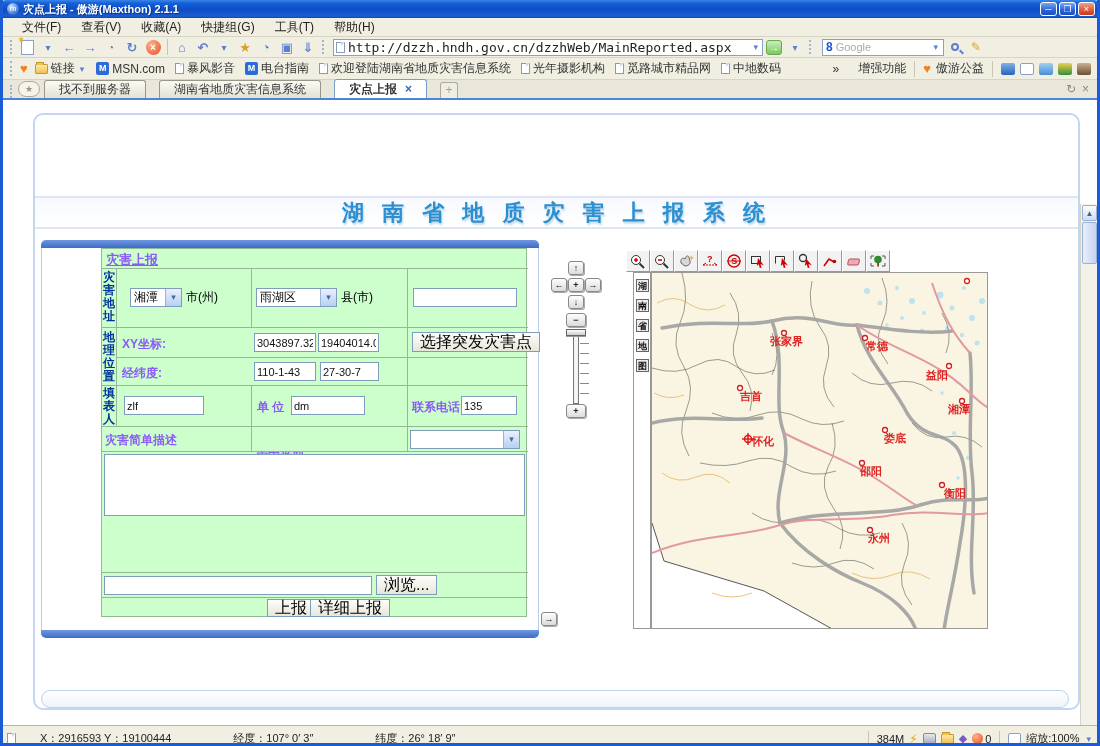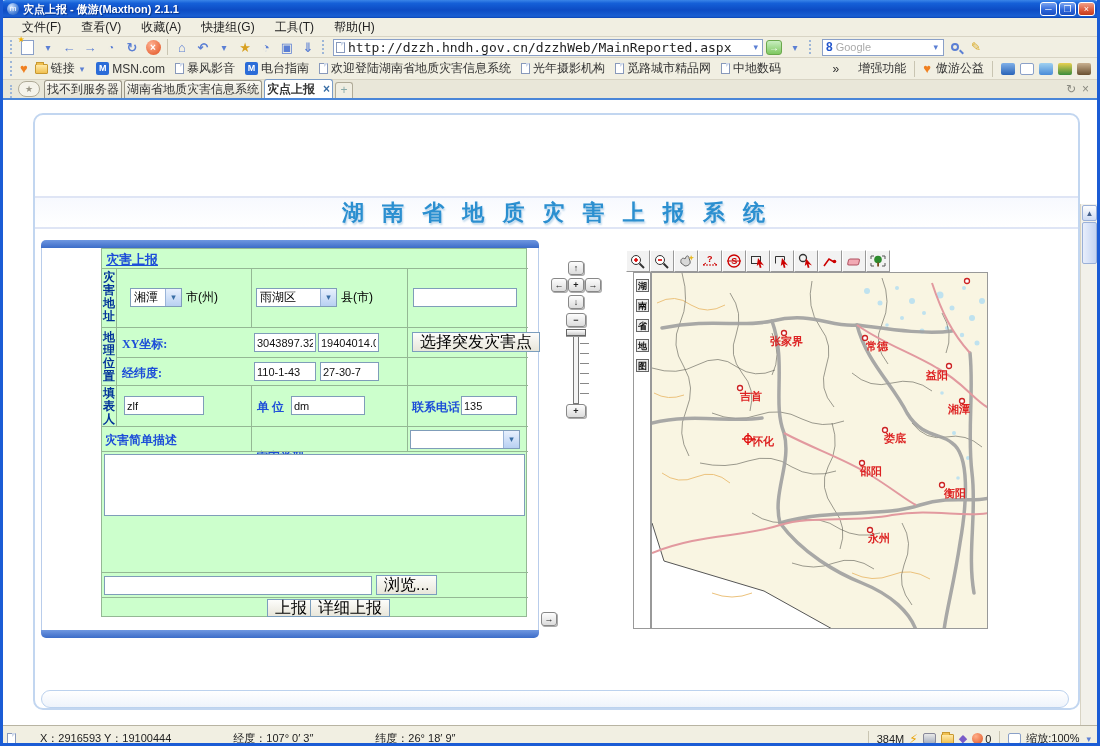--- a/index.html
+++ b/index.html
@@ -63,21 +63,21 @@
   .mlogo { width:13px; height:13px; background:#2b6cd8; color:#fff; font-weight:bold; font-size:9px; line-height:13px; text-align:center; border-radius:2px; }
   .bookright { margin-left:auto; display:flex; align-items:center; gap:5px; padding-right:6px; }
   .miniicon { width:14px; height:12px; border-radius:2px; }
 
   
   .tabbar { left:0; top:80px; width:1094px; height:20px; background:#e9e7d9; border-bottom:2px solid #4a86d8;
     display:flex; align-items:flex-end; padding-left:4px; }
   .starbtn { width:22px; height:16px; border:1px solid #b0ab98; border-radius:8px; background:#f5f3ea; color:#9a9687;
     font-size:9px; text-align:center; line-height:14px; margin:0 4px 1px 2px; }
   .tab { height:18px; border:1px solid #9a9687; border-bottom:none; background:linear-gradient(180deg,#fbfaf4,#e4e1d2);
-    font-size:12px; color:#333; display:flex; align-items:center; justify-content:center; padding:0 2px; margin-right:2px;
+    font-size:12px; color:#333; display:flex; align-items:center; justify-content:center; padding:0 14px; margin-right:13px;
     border-radius:3px 3px 0 0; white-space:nowrap; }
   .tab.active { background:#fff; font-weight:bold; border-color:#7a9cc8; height:19px; }
   .tabclose { color:#3a6ea5; font-weight:bold; margin-left:8px; font-size:12px; }
   .plustab { width:18px; height:16px; border:1px solid #b0ab98; border-bottom:none; border-radius:3px 3px 0 0;
     background:#f0eee2; color:#8aa; text-align:center; line-height:15px; font-size:12px; }
   .tabbar-right { margin-left:auto; display:flex; gap:6px; padding:0 8px 2px 0; color:#8a8a80; font-size:12px; }
 
   
   .content { left:0; top:102px; width:1094px; height:623px; background:#fff; }
   .pageframe { left:30px; top:11px; width:1047px; height:597px; border:2px solid #c2d6f0; border-radius:10px; }
@@ -85,21 +85,21 @@
     background:linear-gradient(180deg,#f7f9fe,#ffffff); display:flex; align-items:center; justify-content:center; }
   .bannertext { font-size:22px; font-weight:bold; letter-spacing:6px; color:#2b8fd0; text-shadow:1px 2px 2px #b8d4ea; }
 
   
   .bluebar { background:linear-gradient(180deg,#6f97e0,#3c6cc8); }
   .formtop { left:38px; top:138px; width:498px; height:8px; border-radius:5px 5px 0 0; }
   .formbottom { left:38px; top:528px; width:498px; height:8px; border-radius:0 0 5px 5px; }
   .formside { left:38px; top:146px; width:498px; height:382px; background:#fff; border-left:1px solid #b9cdeb; border-right:1px solid #b9cdeb; }
   .greenpanel { left:98px; top:146px; width:426px; height:369px; background:#cfc; border:1px solid #94b894; font-size:12px; }
   .gp { position:absolute; }
-  .flabel { color:#1d4ed8; font-weight:bold;font-family:Liberation Serif, serif; }
+  .flabel { color:#8b5cf6; font-weight:bold; }
   .vlabel { color:#039; font-weight:bold; width:14px; line-height:13px; word-break:break-all; font-size:12px; }
   .cellline { border-top:1px solid #94b894; }
   .vline { border-left:1px solid #94b894; }
   .xpinput { background:#fff; border:1px solid #7f9db9; height:19px; font-size:11px; padding:0 2px;
     font-family:"Liberation Sans",sans-serif; color:#111; }
   .xpselect { background:#fff; border:1px solid #7f9db9; height:19px; display:flex; align-items:center; font-size:12px; }
   .xpselect .val { flex:1; padding:0 3px; white-space:nowrap; overflow:hidden; }
   .xpselect .arr { width:16px; height:17px; background:linear-gradient(180deg,#e8f0fd,#b8d0f2); border-left:1px solid #9ab4d8;
     color:#3a6ea5; font-size:9px; text-align:center; line-height:16px; }
   .xpbutton { display:inline-flex; align-items:center; justify-content:center; border:1px solid #7b9ebd; border-radius:0;

